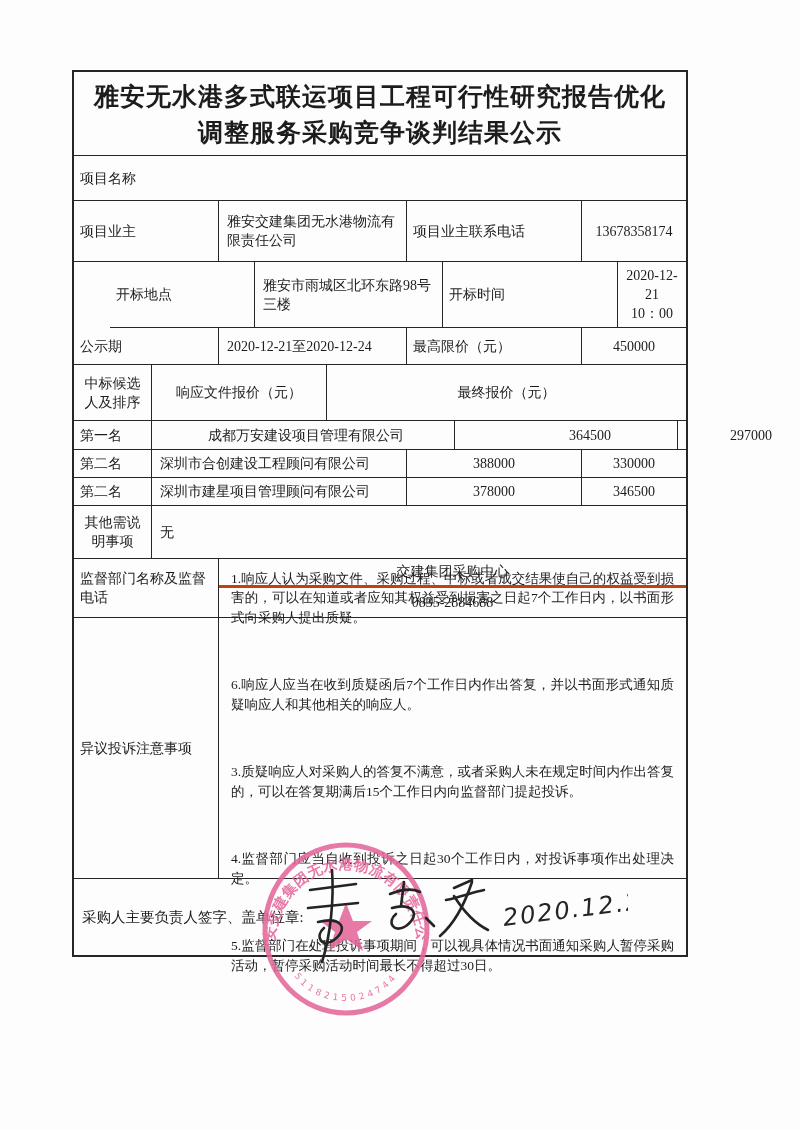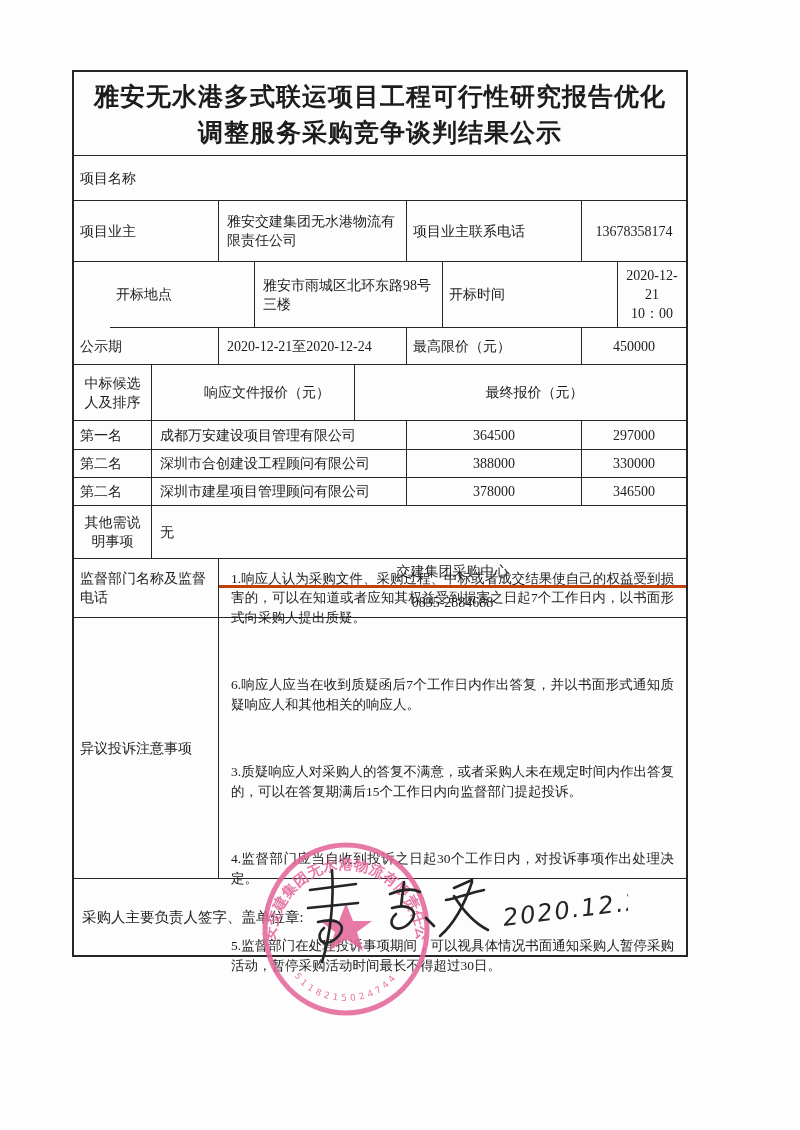--- a/index.html
+++ b/index.html
@@ -35,22 +35,22 @@
   .title-cell {
     width:100%; flex-direction:column; justify-content:center;
     font-family:"Liberation Sans","DejaVu Sans",sans-serif;
     font-weight:bold; font-size:25px; line-height:36px; text-align:right;
     letter-spacing:1px;
   }
   .r-name { height:45px; }
   .r-owner { height:61px; }
   .r-place { height:66px;margin-left:36px; }
   .r-pub { height:37px;justify-content:flex-end; }
-  .r-chdr { height:56px;gap:28px; }
-  .r-cand1 { height:29px; }
+  .r-chdr { height:56px; }
+  .r-cand1 { height:29px;gap:48px; }
   .r-cand { height:28px; }
   .r-other { height:53px; }
   .r-sup { height:59px; }
   .r-notes { height:261px; }
   .r-sign { height:76px; }
 
   .hdr-c { justify-content:center; text-align:center; padding:2px 4px; }
   .time-cell { flex-direction:column; justify-content:center; text-align:center; padding:2px 2px; }
 
   .sup-right { flex:1 1 auto; display:flex; flex-direction:column; }

